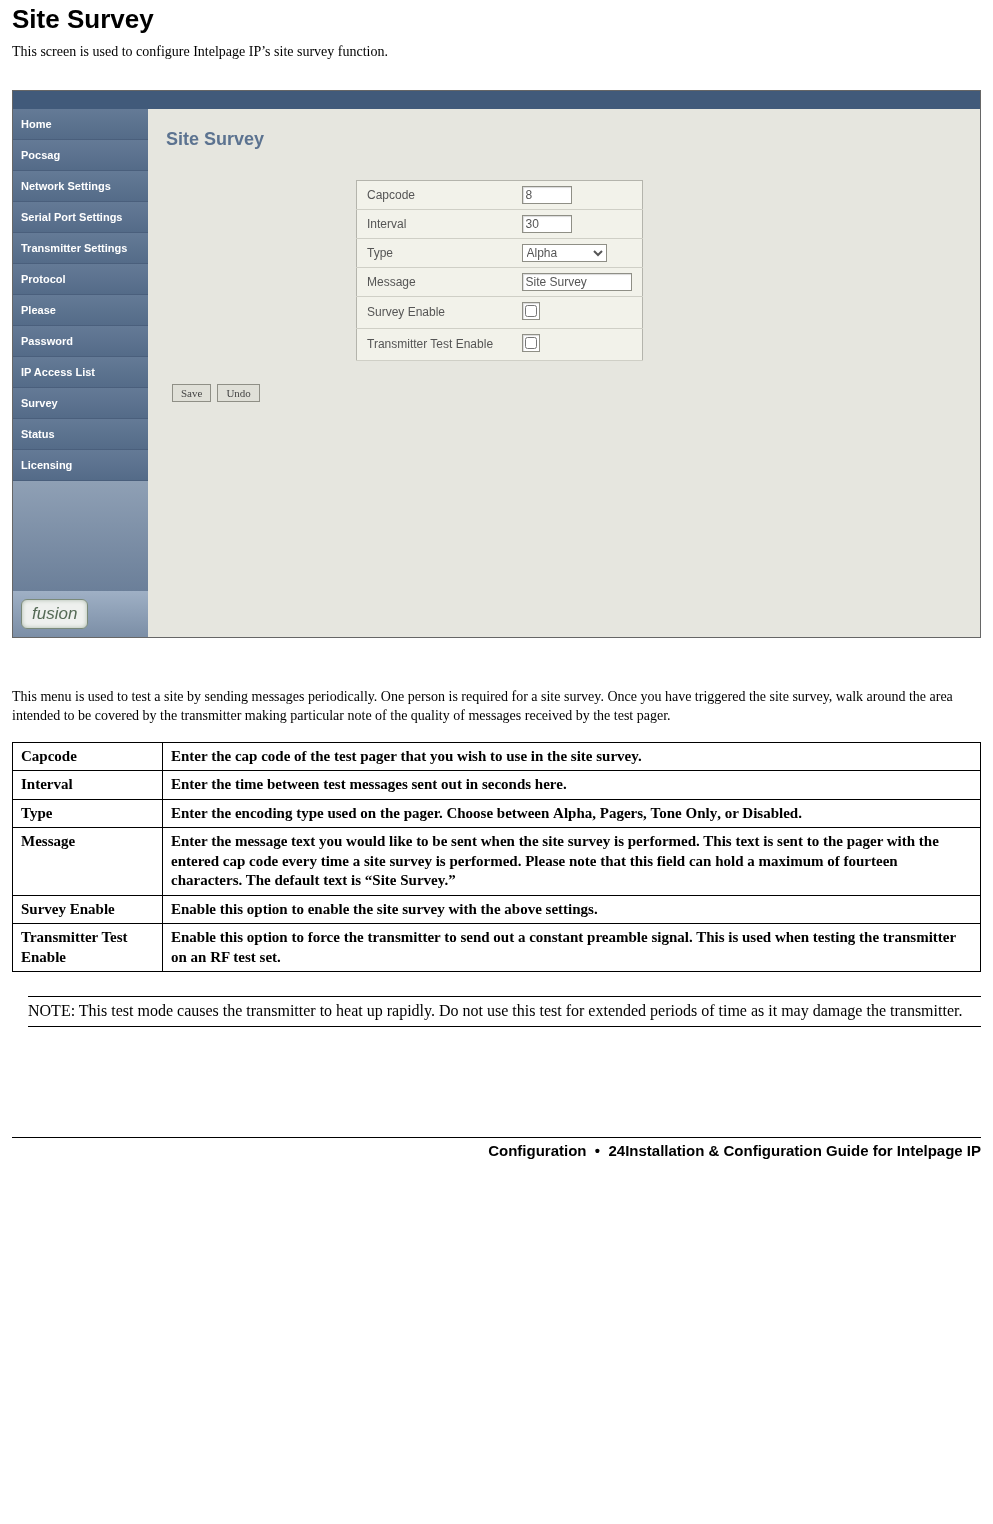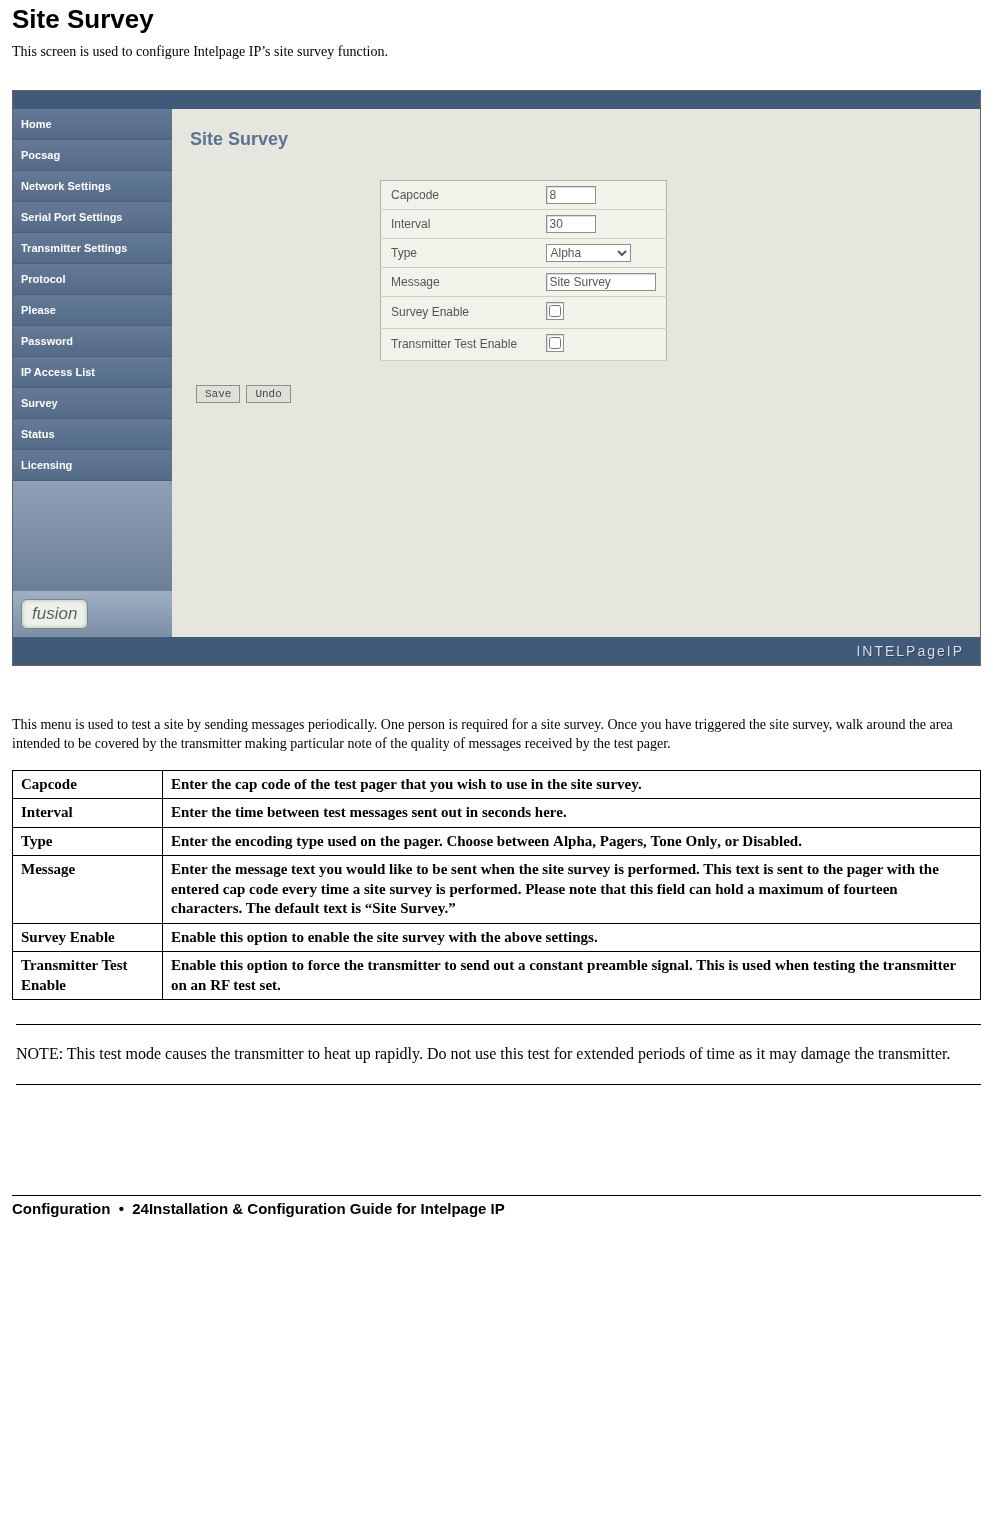--- a/index.html
+++ b/index.html
@@ -23,21 +23,21 @@
       line-height: 1.35;
     }
     .screenshot-outer {
       border: 1px solid #666;
       margin: 28px 0 10px 0;
       background: #e8e8e3;
     }
     .topbar { background: #415a7a; height: 18px; }
     .app-body { display: flex; }
     .sidebar {
-      width: 159px;
+      width: 135px;
       background: #5c7390;
       display: flex;
       flex-direction: column;
     }
     .sidebar .nav {
       flex: 0 0 auto;
     }
     .sidebar .nav-item {
       color: #fff;
       font-family: Arial, Helvetica, sans-serif;
@@ -122,21 +122,21 @@
     }
     .checkbox-frame input[type="checkbox"]{
       display:block;
       margin:0;
       width:12px; height:12px;
     }
     .button-row {
       margin: 22px 0 0 6px;
     }
     .button-row button {
-      font-family: Liberation Mono, monospace;
+      font-family: Liberation Serif, serif;
       font-size: 11px;
       padding: 2px 8px;
       background: #e0e0d8;
       border: 1px solid #8f8f86;
       color: #454545;
       cursor: pointer;
       margin-right: 2px;
     }
     .footbar {
       background: #415a7a;
@@ -163,28 +163,28 @@
       font-weight: bold;
     }
     table.doc-table td.term {
       font-weight: bold;
       width: 150px;
       font-family: "Times New Roman", Times, serif;
     }
     .note-block {
       border-top: 1px solid #000;
       border-bottom: 1px solid #000;
-      padding: 19px 0;
-      margin: 18px 0 10px 4px;
+      padding: 4px 0;
+      margin: 18px 0 10px 16px;
       font-size: 16px;
       line-height: 1.3;
     }
     .page-footer {
       display: flex;
-      justify-content: flex-start;
+      justify-content: flex-end;
       align-items: baseline;
       font-family: Arial, Helvetica, sans-serif;
       font-size: 15px;
       font-weight: bold;
       border-top: 1px solid #000;
       padding-top: 4px;
       margin-top: 110px;
     }
     .page-footer .left .dot { font-family: Arial; }
   </style>
@@ -250,21 +250,20 @@
           <td class="input-cell"><span class="checkbox-frame"><input type="checkbox" style=""></span></td>
         </tr>
       </tbody>
         </table>
       <div class="button-row">
         <button>Save</button>
         <button>Undo</button>
       </div>
     </div>
   </div>
-  <div class="footbar">INTELPageIP</div>
 </div>
 
 <div class="below-shot">
   <p class="body-text">This menu is used to test a site by sending messages periodically. One person is required for a site survey. Once you have triggered the site survey, walk around the area intended to be covered by the transmitter making particular note of the quality of messages received by the test pager.</p>
 
   <table class="doc-table">
     <tbody>
         <tr>
           <td class="term">Capcode</td>
           <td>Enter the cap code of the test pager that you wish to use in the site survey.</td>

